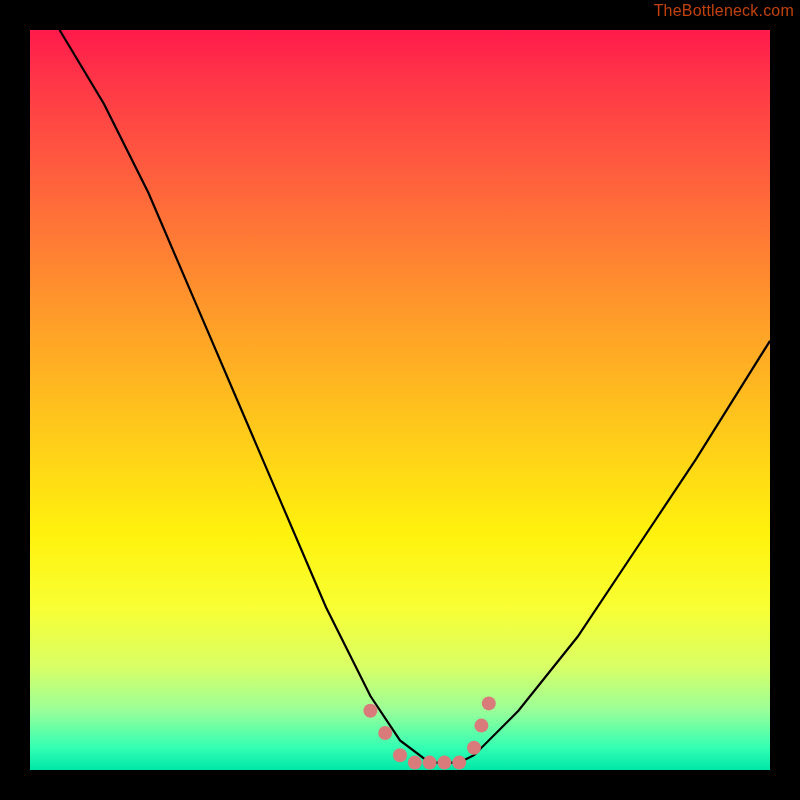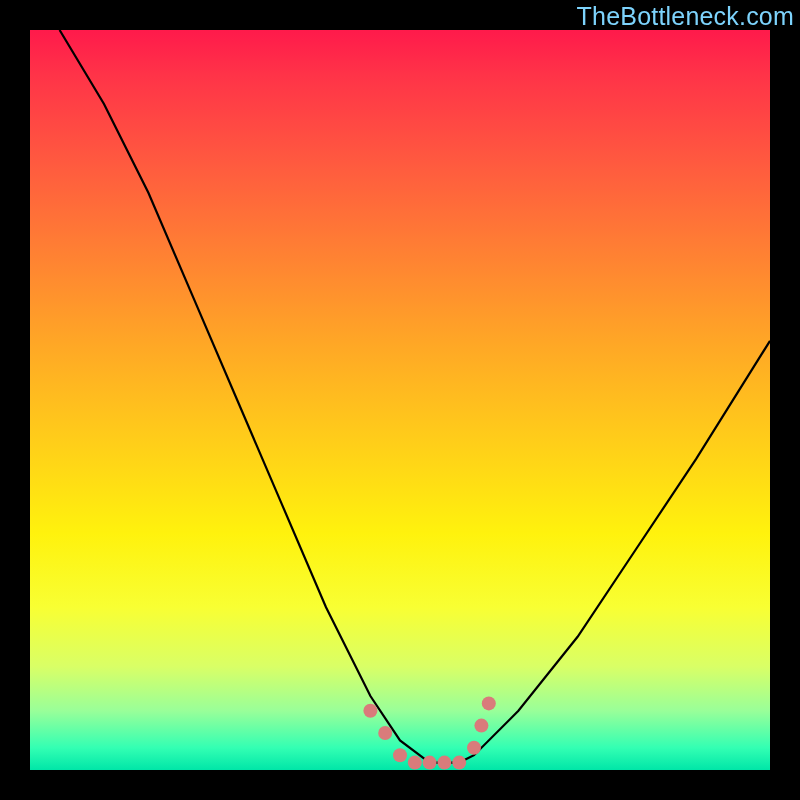--- a/index.html
+++ b/index.html
@@ -29,22 +29,22 @@
       #d9ff66 86%,
       #99ff99 92%,
       #33ffb3 97%,
       #00e6a8 100%
     );
   }
   .watermark {
     position: absolute;
     top: 2px;
     right: 6px;
-    color: #7dd3fc;
-    font-size: 25px;
+    color: #c2410c;
+    font-size: 16px;
     font-weight: 500;
     letter-spacing: 0.2px;
     z-index: 10;
   }
   svg.curve {
     position: absolute;
     left: 0;
     top: 0;
     width: 800px;
     height: 800px;

